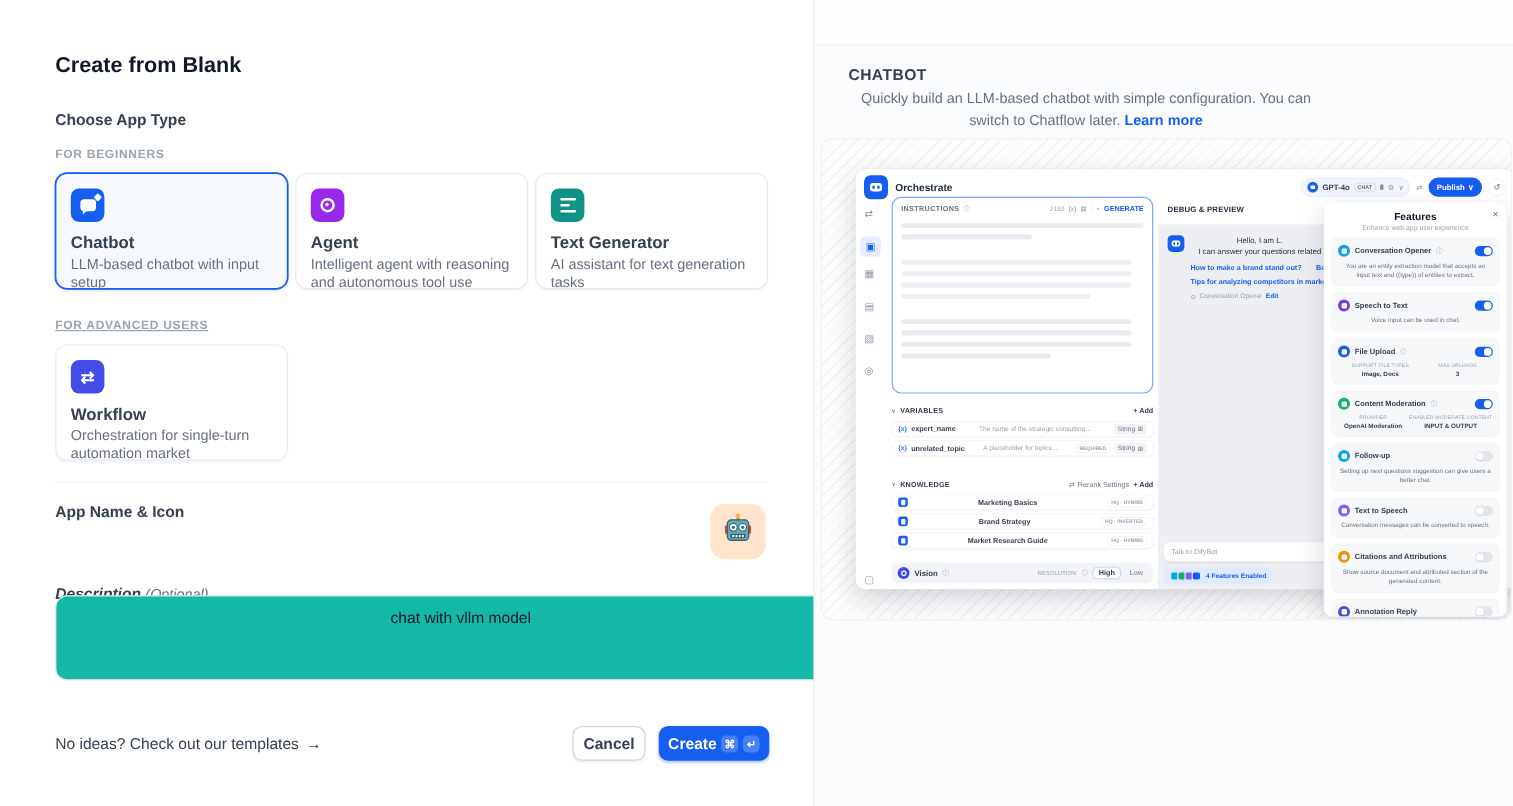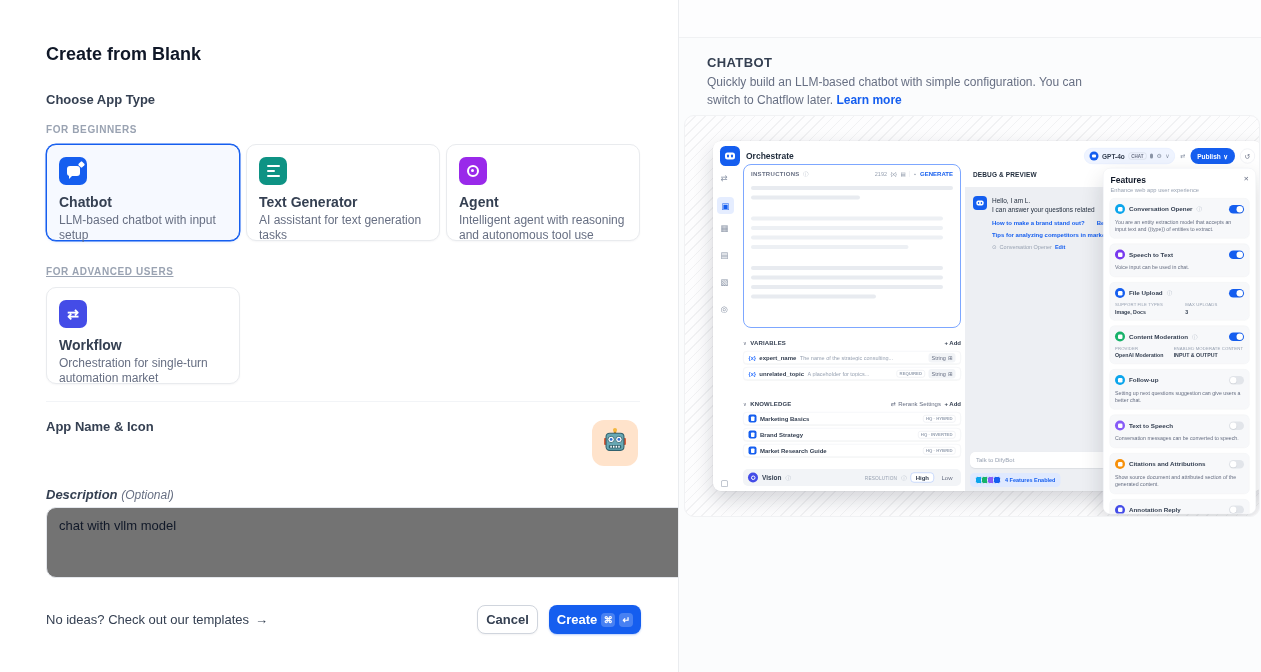--- a/index.html
+++ b/index.html
@@ -1,18 +1,18 @@
 <!DOCTYPE html>
 <html><head>
 <meta charset="utf-8">
 <style>
   * { box-sizing: border-box; margin: 0; padding: 0; }
   html,body { width:1261px; height:672px; overflow:hidden; }
   body { font-family:"Liberation Sans", sans-serif; background:#fff; color:#354052; }
-  .abs { position:absolute; }
+  .abs { position:absolute;text-align:center; }
   .root { position:relative; width:1261px; height:672px; background:#fff; overflow:hidden; }
 
   
   .left-panel { position:absolute; left:0; top:0; width:678px; height:672px; background:#fff; }
   #ttl { left:46px; top:44px; font-size:18px; font-weight:700; color:#101828; }
   #chooseLbl { left:46px; top:92px; font-size:13px; font-weight:700; color:#354052; }
   .group-label { font-size:10px; font-weight:600; color:#9aa3b2; letter-spacing:.06em; }
   #lblBeg { left:46px; top:124px; }
   #lblAdv { left:46px; top:266px;text-decoration:underline; }
   .cards-row { position:absolute; left:46px; display:flex; gap:6px; }
@@ -38,22 +38,22 @@
   #divider1 { left:46px; top:401px; width:594px; height:1px; background:#f2f4f7; }
 
   #nameLbl { left:46px; top:419px; font-size:13px; font-weight:700; color:#354052; }
   #nameInput { left:46px; top:441px; width:533px; height:29px; background:#f2f4f7; border:none; border-radius:8px;
                padding:0 12px; font-size:13px; color:#101828; font-family:"Liberation Sans",sans-serif; outline:none; }
   #iconBtn { left:592px; top:420px; width:46px; height:46px; border-radius:12px; background:#ffe3cb;
              display:flex; align-items:center; justify-content:center; cursor:pointer; }
   #descLbl { left:46px; top:487px; font-size:13px;font-style:italic; }
   #descLbl .strong { font-weight:700; color:#354052; }
   #descLbl .opt { font-weight:400; color:#676f83; font-size:12px; }
-  #descArea { left:46px; top:507px; width:676px; height:71px; border:1px solid #e4e7ec; border-radius:10px;
-              padding:9px 12px; font-size:13px; color:#101828; background:#737373; resize:none;
+  #descArea { left:46px; top:496px; width:676px; height:71px; border:1px solid #e4e7ec; border-radius:10px;
+              padding:9px 12px; font-size:13px; color:#101828; background:#14b8a6; resize:none;
               font-family:"Liberation Sans",sans-serif; outline:none; line-height:1.4; }
   #tplLink { left:46px; top:612px; font-size:13px; color:#354052; cursor:pointer; display:flex; gap:6px; align-items:center; }
   .btn { position:absolute; top:605px; height:29px; border-radius:8px; display:flex; align-items:center; justify-content:center;
          font-size:13px; font-weight:700; cursor:pointer; }
   #btnCancel { left:477px; width:61px; background:#fff; border:1px solid #d0d5dd; color:#354052; box-shadow:0 1px 2px rgba(16,24,40,.05); }
   #btnCreate { left:549px; width:92px; background:#155eef; color:#fff; gap:4px; box-shadow:0 1px 2px rgba(21,94,239,.3); }
   .kbd { width:14px; height:14px; background:rgba(255,255,255,.22); border-radius:4px; font-size:9px; display:flex;
          align-items:center; justify-content:center; color:#fff; }
 
   
@@ -192,36 +192,36 @@
     <div class="abs group-label" id="lblBeg">FOR BEGINNERS</div>
     <div class="cards-row" id="row1">
       <div class="app-card on">
         <div class="card-icon" style="background: rgb(21, 94, 239);">
             <span class="g-bubble g-spark"></span>
           </div>
         <div class="card-title">Chatbot</div>
         <div class="card-desc">LLM-based chatbot with input setup</div>
       </div>
       <div class="app-card">
+        <div class="card-icon" style="background: rgb(153, 41, 234);">
+            <span class="g-ring"></span>
+          </div>
+        <div class="card-title">Agent</div>
+        <div class="card-desc">Intelligent agent with reasoning and autonomous tool use</div>
+      </div>
+      <div class="app-card">
         <div class="card-icon" style="background: rgb(14, 147, 132);">
             <span class="g-lines">
               <i></i>
               <i></i>
               <i></i>
             </span>
           </div>
         <div class="card-title">Text Generator</div>
         <div class="card-desc">AI assistant for text generation tasks</div>
-      </div>
-      <div class="app-card">
-        <div class="card-icon" style="background: rgb(153, 41, 234);">
-            <span class="g-ring"></span>
-          </div>
-        <div class="card-title">Agent</div>
-        <div class="card-desc">Intelligent agent with reasoning and autonomous tool use</div>
       </div>
     </div>
 
     <div class="abs group-label" id="lblAdv">FOR ADVANCED USERS</div>
     <div class="cards-row" id="row2">
       <div class="app-card">
         <div class="card-icon" style="background: rgb(68, 76, 231);">
             <span class="g-swap">⇄</span>
           </div>
         <div class="card-title">Workflow</div>

